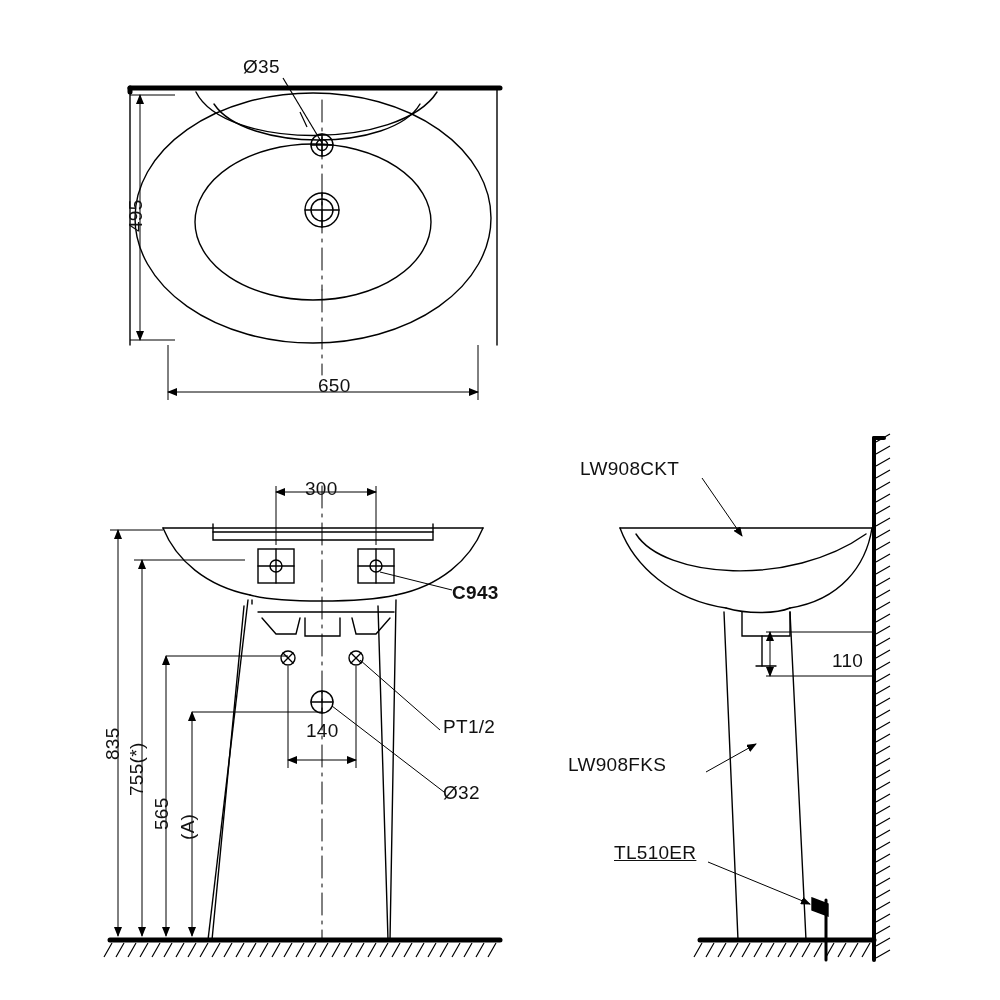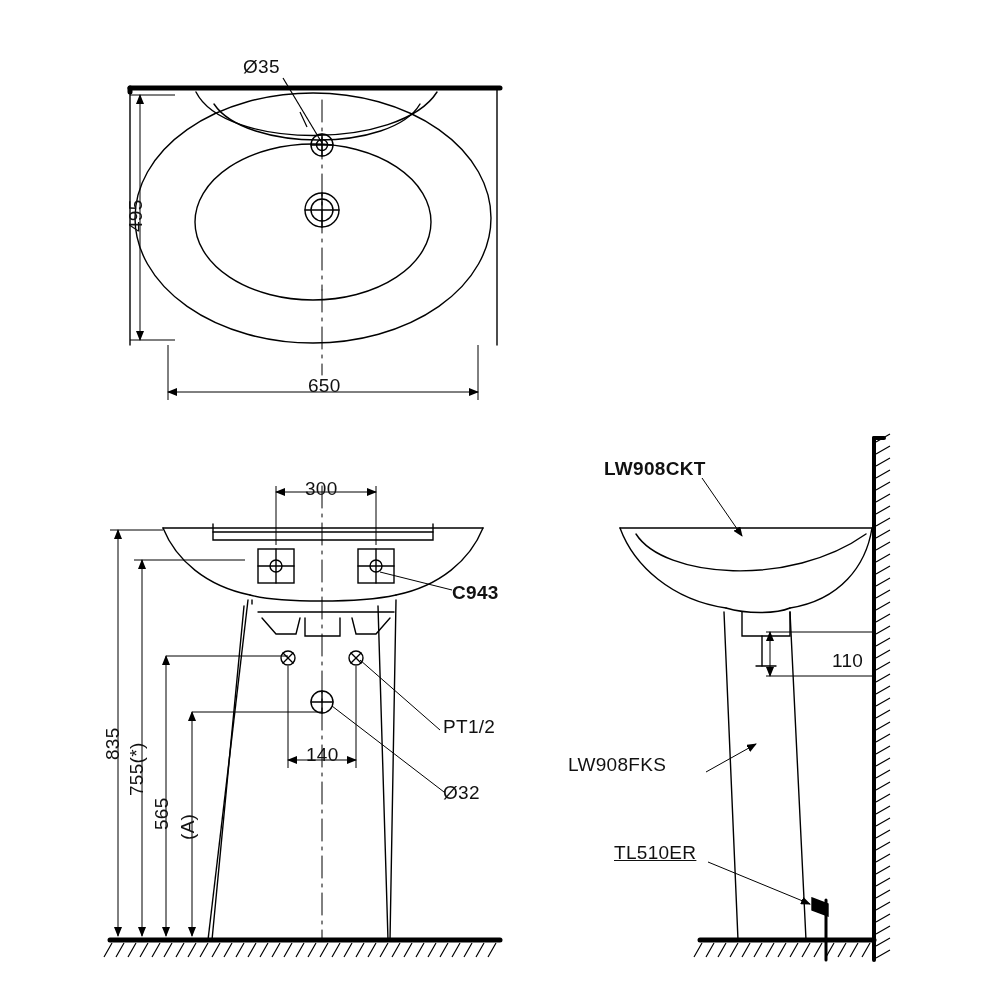--- a/index.html
+++ b/index.html
@@ -227,30 +227,30 @@
       <path d="M702,478 L742,536" marker-end="url(#arrF)"></path>
 
       <path d="M706,772 L756,744" marker-end="url(#arrF)"></path>
 
       <path d="M708,862 L810,904" marker-end="url(#arrF)"></path>
     </g>
   </svg>
 
   <div class="lbl" style="left:243px; top:56px;">Ø35</div>
   <div class="lbl rot" style="left:125px; top:232px;">495</div>
-  <div class="lbl" style="left:308px; top:375px;">650</div>
+  <div class="lbl" style="left:318px; top:375px;">650</div>
 
   <div class="lbl" style="left:305px; top:478px;">300</div>
   <div class="lbl" style="left:452px; top:582px;font-weight:bold;">C943</div>
   <div class="lbl rot" style="left:102px; top:760px;">835</div>
   <div class="lbl rot" style="left:126px; top:796px;">755(*)</div>
   <div class="lbl rot" style="left:151px; top:830px;">565</div>
   <div class="lbl rot" style="left:177px; top:840px;">(A)</div>
-  <div class="lbl" style="left:306px; top:744px;">140</div>
+  <div class="lbl" style="left:306px; top:720px;">140</div>
   <div class="lbl" style="left:443px; top:716px;">PT1/2</div>
   <div class="lbl" style="left:443px; top:782px;text-align:right;">Ø32</div>
 
-  <div class="lbl" style="left:604px; top:458px;font-weight:bold;">LW908CKT</div>
+  <div class="lbl" style="left:580px; top:458px;">LW908CKT</div>
   <div class="lbl" style="left:568px; top:754px;">LW908FKS</div>
   <div class="lbl" style="left:614px; top:842px;text-decoration:underline;">TL510ER</div>
   <div class="lbl" style="left:832px; top:650px;">110</div>
 
 </div>
 
 </body></html>

